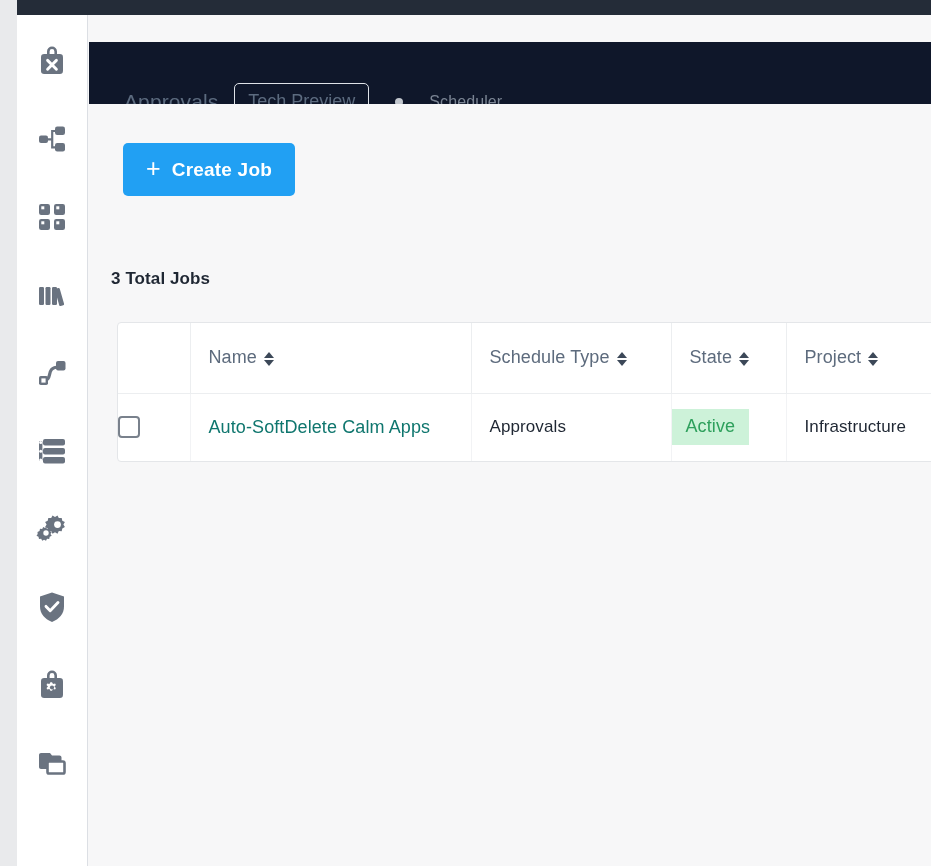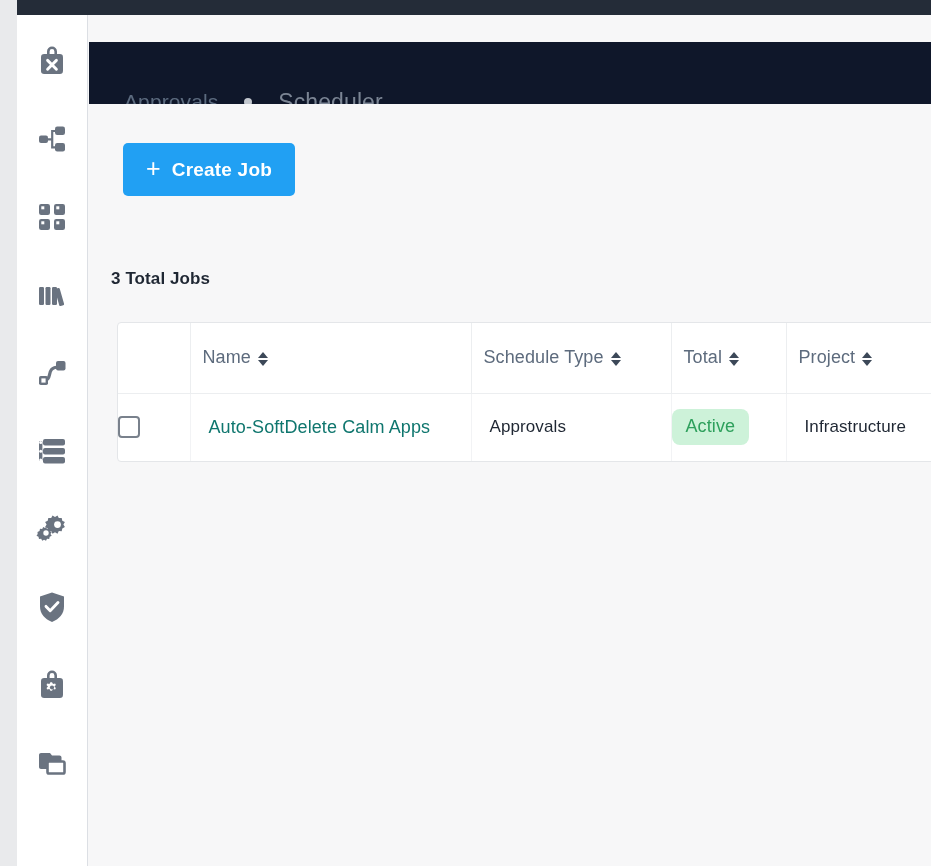--- a/index.html
+++ b/index.html
@@ -114,21 +114,21 @@
   }
   .tab-scheduler-wrap {
     position: relative;
     margin-left: 26px;
     height: 88px;
     display: flex;
     align-items: center;
     cursor: pointer;
   }
   .tab-scheduler {
-    font-size: 23px;
+    font-size: 16px;
     color: #7b8594;
     letter-spacing: 0.1px;
     white-space: nowrap;
   }
   .tab-underline {
     position: absolute;
     left: 0;
     bottom: 0;
     height: 3px;
     width: 104px;
@@ -222,21 +222,21 @@
   .col-proj  { width: 232px; }
 
   .th-label {
     display: inline-flex;
     align-items: center;
     gap: 7px;
     font-size: 18px;
     color: #5d6b7d;
     letter-spacing: 0.1px;
     cursor: pointer;
-    padding-left: 12px;
+    padding-left: 18px;
   }
   .sort-arrows {
     display: inline-flex;
     flex-direction: column;
     align-items: center;
     justify-content: center;
     line-height: 0;
     gap: 2px;
     position: relative;
     top: 1px;
@@ -276,21 +276,21 @@
     font-size: 17px;
     color: #1f2733;
     letter-spacing: 0.1px;
     white-space: nowrap;
   }
   .cell-state { padding-left: 18px; }
   .badge-active {
     display: inline-block;
     padding: 7px 14px 8px 14px;
     background: #cdf2d9;
-    border-radius: 8px;
+    border-radius: 0;
     font-size: 18px;
     color: #2ea05c;
     letter-spacing: 0.1px;
   }
 </style>
 </head>
 <body>
 
 <div id="app">
 
@@ -413,20 +413,21 @@
           </svg>
         </span>
       </div>
 
     </div>
   </nav>
 
   <div class="tabbar">
     <div class="tabs">
       <span class="tab-approvals">Approvals</span>
+      <span class="tech-preview">Tech Preview</span>
       <span class="tab-dot"></span>
       <span class="tab-scheduler-wrap">
         <span class="tab-scheduler">Scheduler</span>
         <span class="tab-underline"></span>
       </span>
     </div>
   </div>
 
   <main class="content">
 
@@ -462,21 +463,21 @@
               <span class="th-label">
                 <span>Schedule Type</span>
                 <span class="sort-arrows">
                   <span class="sort-up"></span>
                     <span class="sort-down"></span>
                 </span>
               </span>
             </th>
             <th>
               <span class="th-label">
-                <span>Total</span>
+                <span>State</span>
                 <span class="sort-arrows">
                   <span class="sort-up"></span>
                     <span class="sort-down"></span>
                 </span>
               </span>
             </th>
             <th>
               <span class="th-label">
                 <span>Project</span>
                 <span class="sort-arrows">

